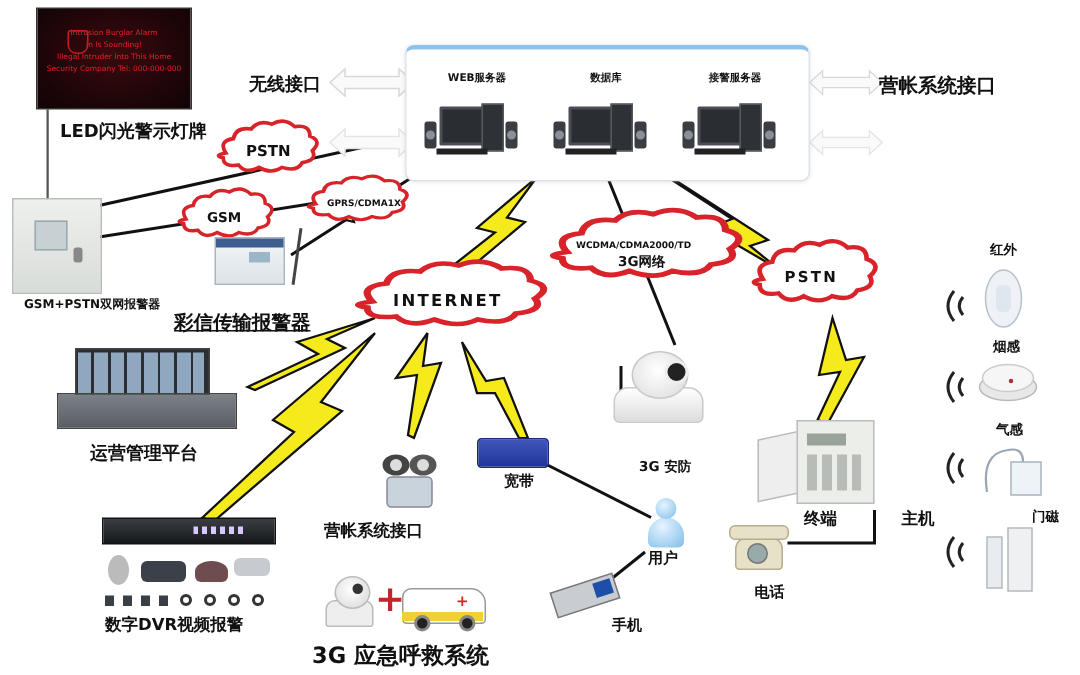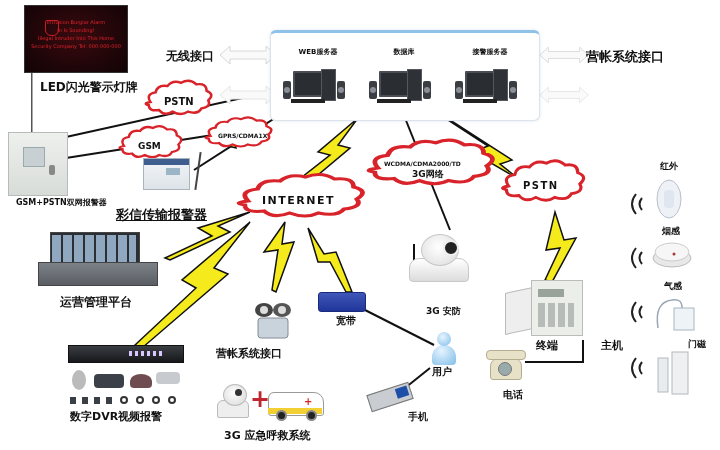--- a/index.html
+++ b/index.html
@@ -294,21 +294,21 @@
     <div class="lens"></div>
   </div>
 <div class="abs plus-sign">+</div>
 <div class="abs ambulance">
   <div class="bodya"></div>
     <div class="stripe"></div>
     <div class="cross">+</div>
   <div class="wheel" style="left:8px;"></div>
     <div class="wheel" style="left:38px;"></div>
 </div>
-<div class="lbl" style="left:224px; top:428px; font-size:11px;">3G 应急呼救系统</div>
+<div class="lbl" style="left:208px; top:428px; font-size:15px;">3G 应急呼救系统</div>
 
 <div class="abs ipcam">
   <div class="ant"></div>
     <div class="base"></div>
     <div class="head"></div>
     <div class="lens"></div>
 </div>
 <div class="lbl" style="left:426px; top:305px; font-size:9px;">3G 安防</div>
 
 <div class="abs user-icon">

